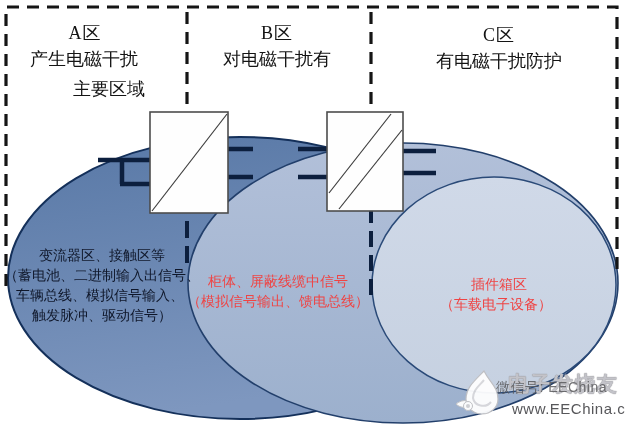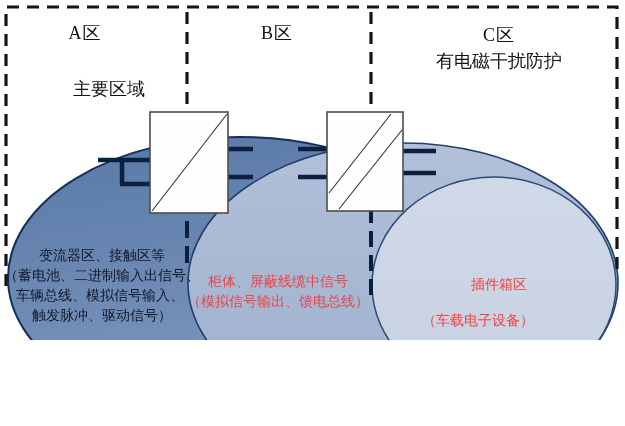--- a/index.html
+++ b/index.html
@@ -1,17 +1,17 @@
 <!DOCTYPE html>
 <html><head>
 <meta charset="utf-8">
 <style>
   html,body{margin:0;padding:0;background:#fff;}
   #stage{
-    position:relative;width:625px;height:340px;overflow:hidden;background:#ffffff;
+    position:relative;width:625px;height:426px;overflow:hidden;background:#ffffff;
     font-family:"Liberation Serif","DejaVu Serif",serif;
     text-decoration:underline;
   }
   #diagram-svg{position:absolute;left:0;top:0;}
   .txt{position:absolute;transform:translateX(-50%);text-align:center;white-space:nowrap;}
   .zone-title{font-size:18px;color:#141414;letter-spacing:1px;}
   .zone-desc{font-size:18px;color:#141414;letter-spacing:0px;}
   .region-line{font-size:14px;color:#ef4444;}
   .region-a .region-line{color:#0f172a;}
   
@@ -71,42 +71,44 @@
 
     <rect x="150" y="112" width="78" height="101" fill="#fefefe" stroke="#4d4d4d" stroke-width="1.6"></rect>
     <line x1="152" y1="211" x2="227" y2="114" stroke="#3d3d3d" stroke-width="1.2"></line>
 
     <rect x="327" y="112" width="76" height="99" fill="#fefefe" stroke="#4d4d4d" stroke-width="1.6"></rect>
     <line x1="329" y1="193" x2="391" y2="114" stroke="#3d3d3d" stroke-width="1.2"></line>
     <line x1="339" y1="209" x2="402" y2="130" stroke="#3d3d3d" stroke-width="1.2"></line>
   </svg>
 
   <div class="txt zone-title" style="left:85px;top:21px;">A区</div>
+  <div class="txt zone-desc" style="left:84px;top:47px;">产生电磁干扰</div>
   <div class="txt zone-desc" style="left:85px;top:77px;margin-left:24px;">主要区域</div>
 
   <div class="txt zone-title" style="left:277px;top:21px;">B区</div>
+  <div class="txt zone-desc" style="left:277px;top:47px;">对电磁干扰有</div>
 
   <div class="txt zone-title" style="left:499px;top:23px;">C区</div>
   <div class="txt zone-desc" style="left:499px;top:49px;">有电磁干扰防护</div>
 
   <div class="region-a">
     <div class="txt region-line" style="left:102px;top:247px;">变流器区、接触区等</div>
     <div class="txt region-line" style="left:102px;top:267px;">（蓄电池、二进制输入出信号、</div>
     <div class="txt region-line" style="left:100px;top:287px;">车辆总线、模拟信号输入、</div>
     <div class="txt region-line" style="left:102px;top:307px;">触发脉冲、驱动信号）</div>
   </div>
 
   <div>
     <div class="txt region-line" style="left:278px;top:273px;">柜体、屏蔽线缆中信号</div>
     <div class="txt region-line" style="left:278px;top:293px;text-align:center;">（模拟信号输出、馈电总线）</div>
   </div>
 
   <div>
     <div class="txt region-line" style="left:499px;top:276px;">插件箱区</div>
-    <div class="txt region-line" style="left:478px;top:296px;margin-top:16px;">（车载电子设备）</div>
+    <div class="txt region-line" style="left:496px;top:296px;">（车载电子设备）</div>
   </div>
 
   <div id="watermark">
     <svg id="wm-logo" width="54" height="54" viewBox="0 0 54 54">
       <path d="M2,36 C10,30 16,33 20,36 C14,40 7,41 2,36 Z" fill="#ffffff" stroke="#c2c2c4" stroke-width="1"></path>
       <path d="M30,3 C20,13 12,20 12,31 a16,15 0 0 0 32,0 C44,19 36,15 30,3 Z" fill="#ffffff" stroke="#bfbfc2" stroke-width="1.2"></path>
       <path d="M30,12 C25,18 19,22 19,30 a10,9 0 0 0 18,4" fill="none" stroke="#d9d9dc" stroke-width="2"></path>
       <circle cx="14" cy="38" r="4.5" fill="#ffffff" stroke="#c2c2c4" stroke-width="1"></circle>
       <circle cx="14" cy="38" r="2" fill="#d0d0d3"></circle>
     </svg>

